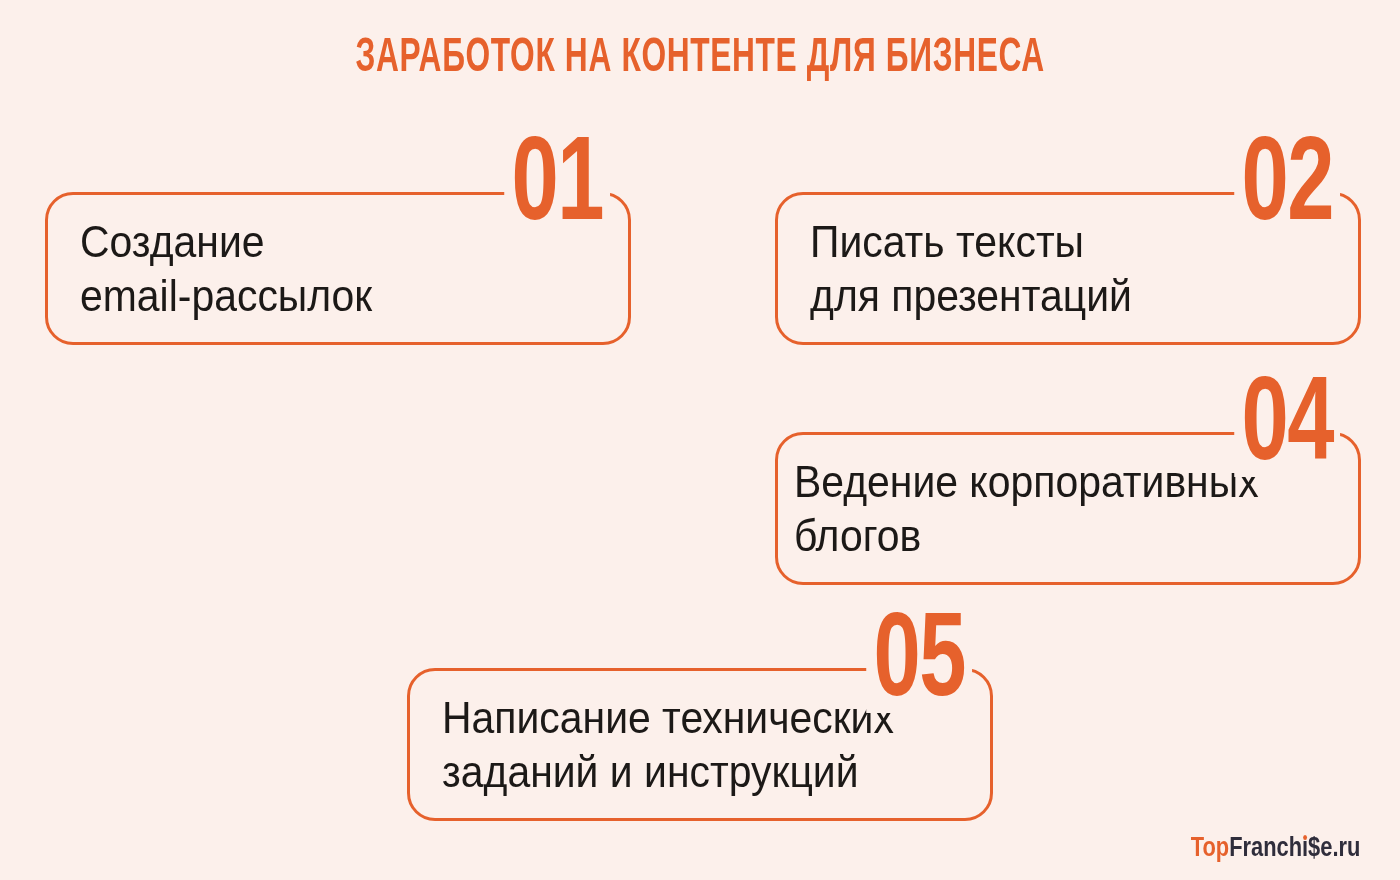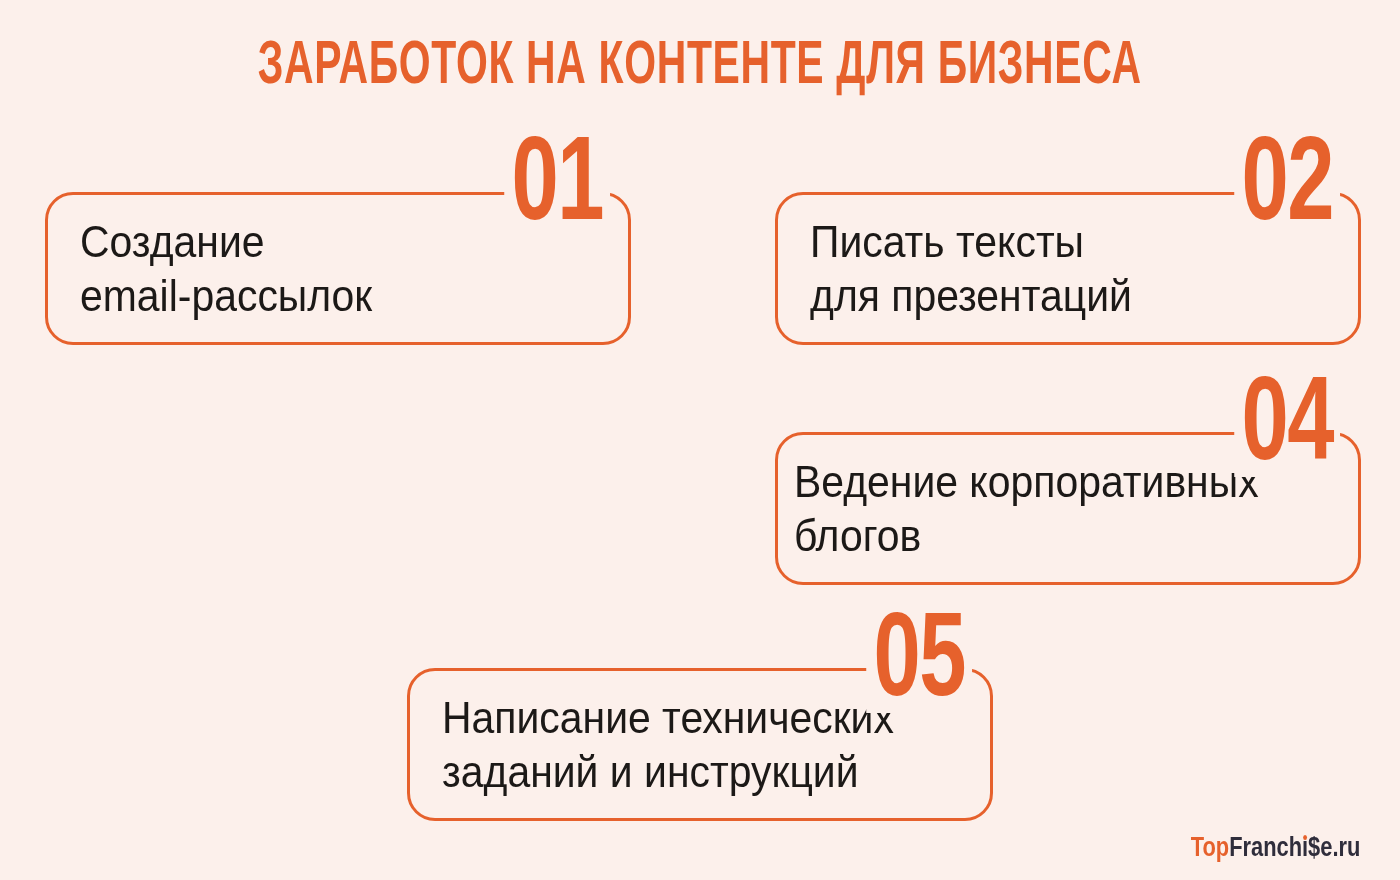--- a/index.html
+++ b/index.html
@@ -15,21 +15,21 @@
     font-family: "Liberation Sans", sans-serif;
   }
   .title {
     position: absolute;
     top: 31px;
     left: 0;
     right: 0;
     margin: 0;
     text-align: center;
     white-space: nowrap;
-    font-size: 62px;
+    font-size: 48px;
     font-weight: bold;
     line-height: 1;
     color: #E6612C;
   }
   .title .squeeze {
     display: inline-block;
     transform: scaleX(0.66);
     transform-origin: 50% 50%;
     letter-spacing: 1px;
   }

